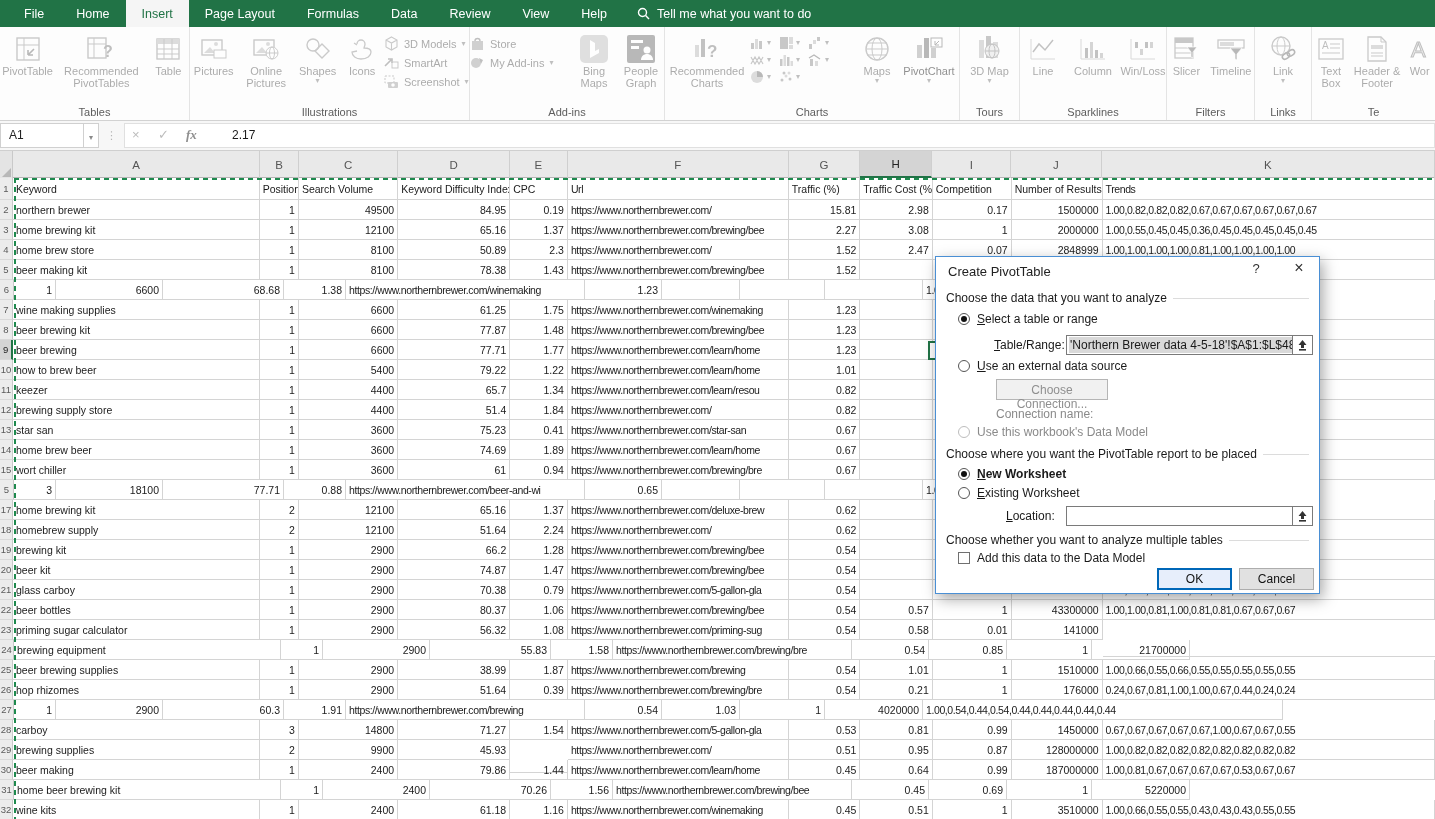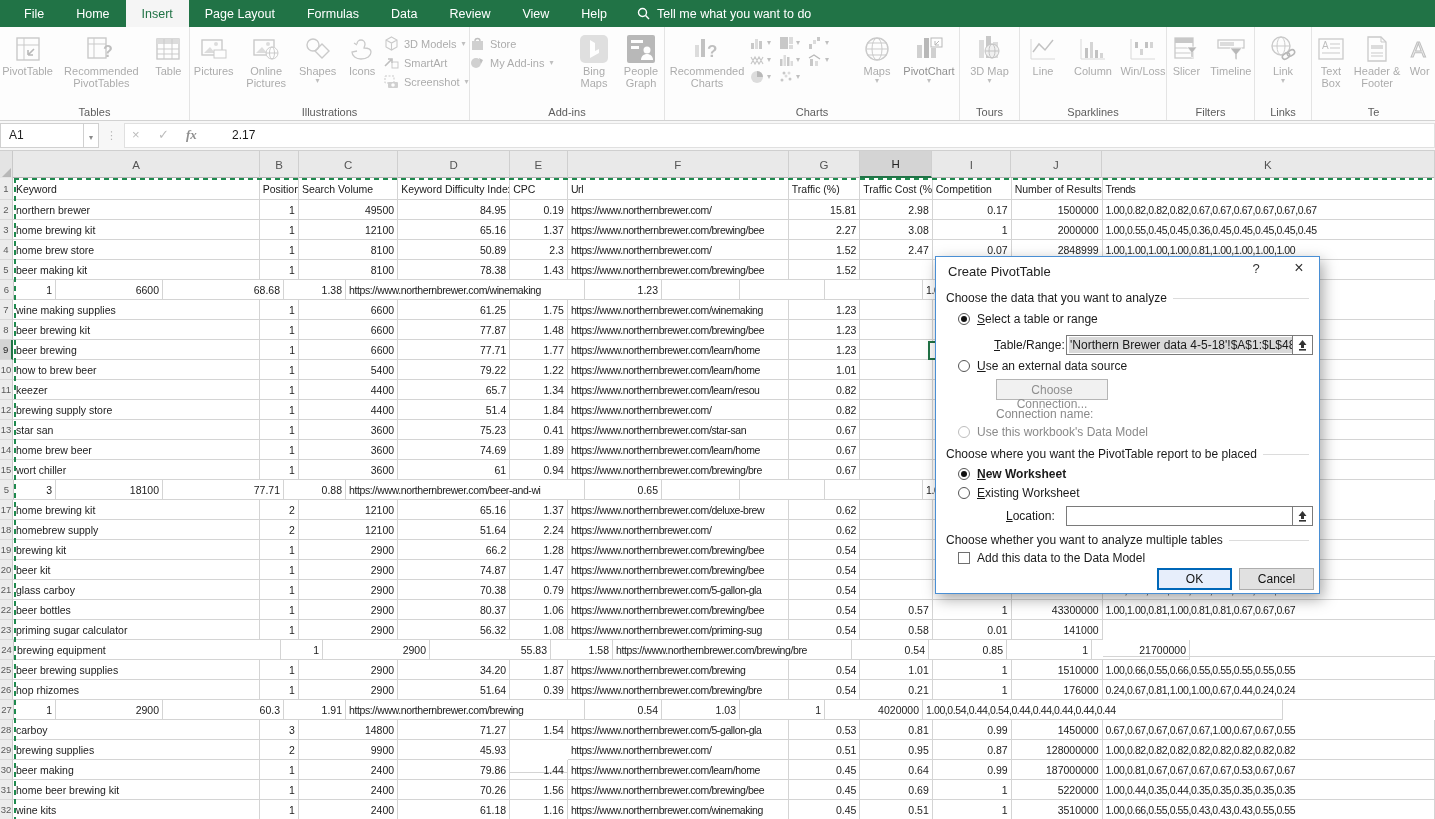--- a/index.html
+++ b/index.html
@@ -893,21 +893,21 @@
           <div class="cell a-r" style="width: 77px;">0.54</div>
           <div class="cell a-r" style="width: 78px;">0.85</div>
           <div class="cell a-r" style="width: 85px;">1</div>
           <div class="cell a-r" style="width: 98px;">21700000</div>
         </div>
         <div class="srow">
           <div class="gut">25</div>
           <div class="cell a-l" style="width: 267px;">beer brewing supplies</div>
           <div class="cell a-r" style="width: 42px;">1</div>
           <div class="cell a-r" style="width: 107px;">2900</div>
-          <div class="cell a-r" style="width: 121px;">34.20</div>
+          <div class="cell a-r" style="width: 121px;">38.99</div>
           <div class="cell a-r" style="width: 62px;">1.87</div>
           <div class="cell a-l tight" style="width: 239px;">https://www.northernbrewer.com/brewing</div>
           <div class="cell a-r" style="width: 77px;">0.54</div>
           <div class="cell a-r" style="width: 78px;">1.01</div>
           <div class="cell a-r" style="width: 85px;">1</div>
           <div class="cell a-r" style="width: 98px;">1510000</div>
           <div class="cell a-l tight" style="width: 360px;">1.00,0.66,0.55,0.66,0.55,0.55,0.55,0.55,0.55</div>
         </div>
         <div class="srow">
           <div class="gut">26</div>
@@ -983,21 +983,20 @@
           <div class="cell a-l" style="width: 267px;">home beer brewing kit</div>
           <div class="cell a-r" style="width: 42px;">1</div>
           <div class="cell a-r" style="width: 107px;">2400</div>
           <div class="cell a-r" style="width: 121px;">70.26</div>
           <div class="cell a-r" style="width: 62px;">1.56</div>
           <div class="cell a-l tight" style="width: 239px;">https://www.northernbrewer.com/brewing/bee</div>
           <div class="cell a-r" style="width: 77px;">0.45</div>
           <div class="cell a-r" style="width: 78px;">0.69</div>
           <div class="cell a-r" style="width: 85px;">1</div>
           <div class="cell a-r" style="width: 98px;">5220000</div>
-          <div class="cell a-l tight" style="width: 360px;">1.00,0.44,0.35,0.44,0.35,0.35,0.35,0.35,0.35</div>
         </div>
         <div class="srow">
           <div class="gut">32</div>
           <div class="cell a-l" style="width: 267px;">wine kits</div>
           <div class="cell a-r" style="width: 42px;">1</div>
           <div class="cell a-r" style="width: 107px;">2400</div>
           <div class="cell a-r" style="width: 121px;">61.18</div>
           <div class="cell a-r" style="width: 62px;">1.16</div>
           <div class="cell a-l tight" style="width: 239px;">https://www.northernbrewer.com/winemaking</div>
           <div class="cell a-r" style="width: 77px;">0.45</div>

